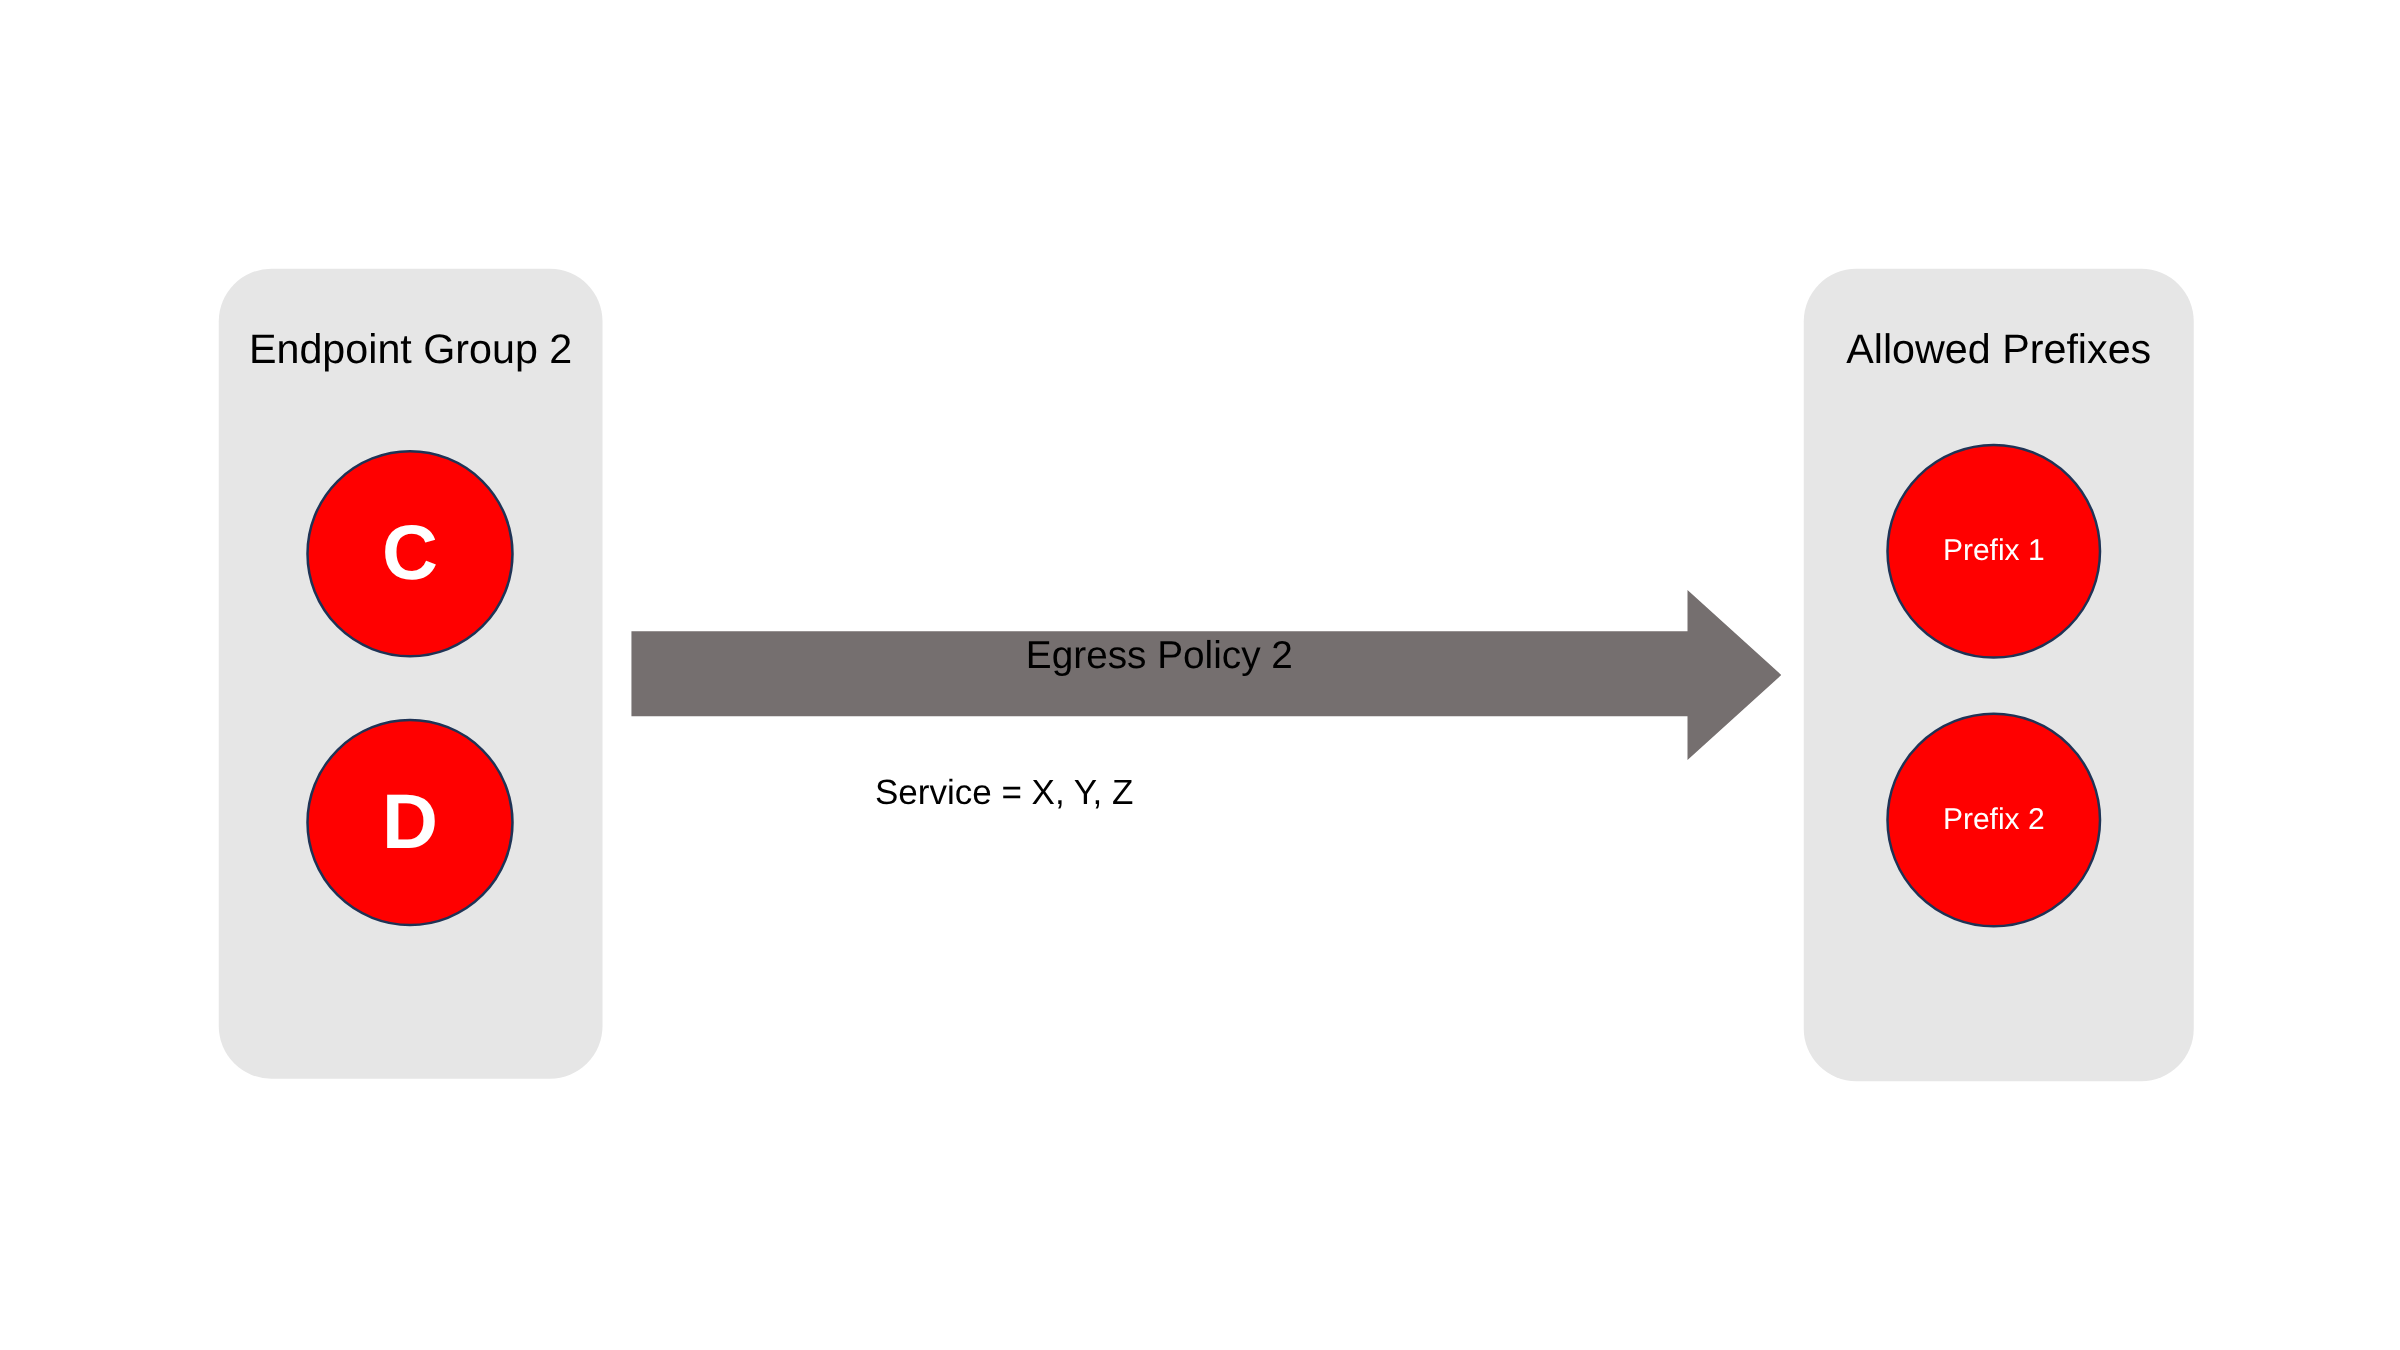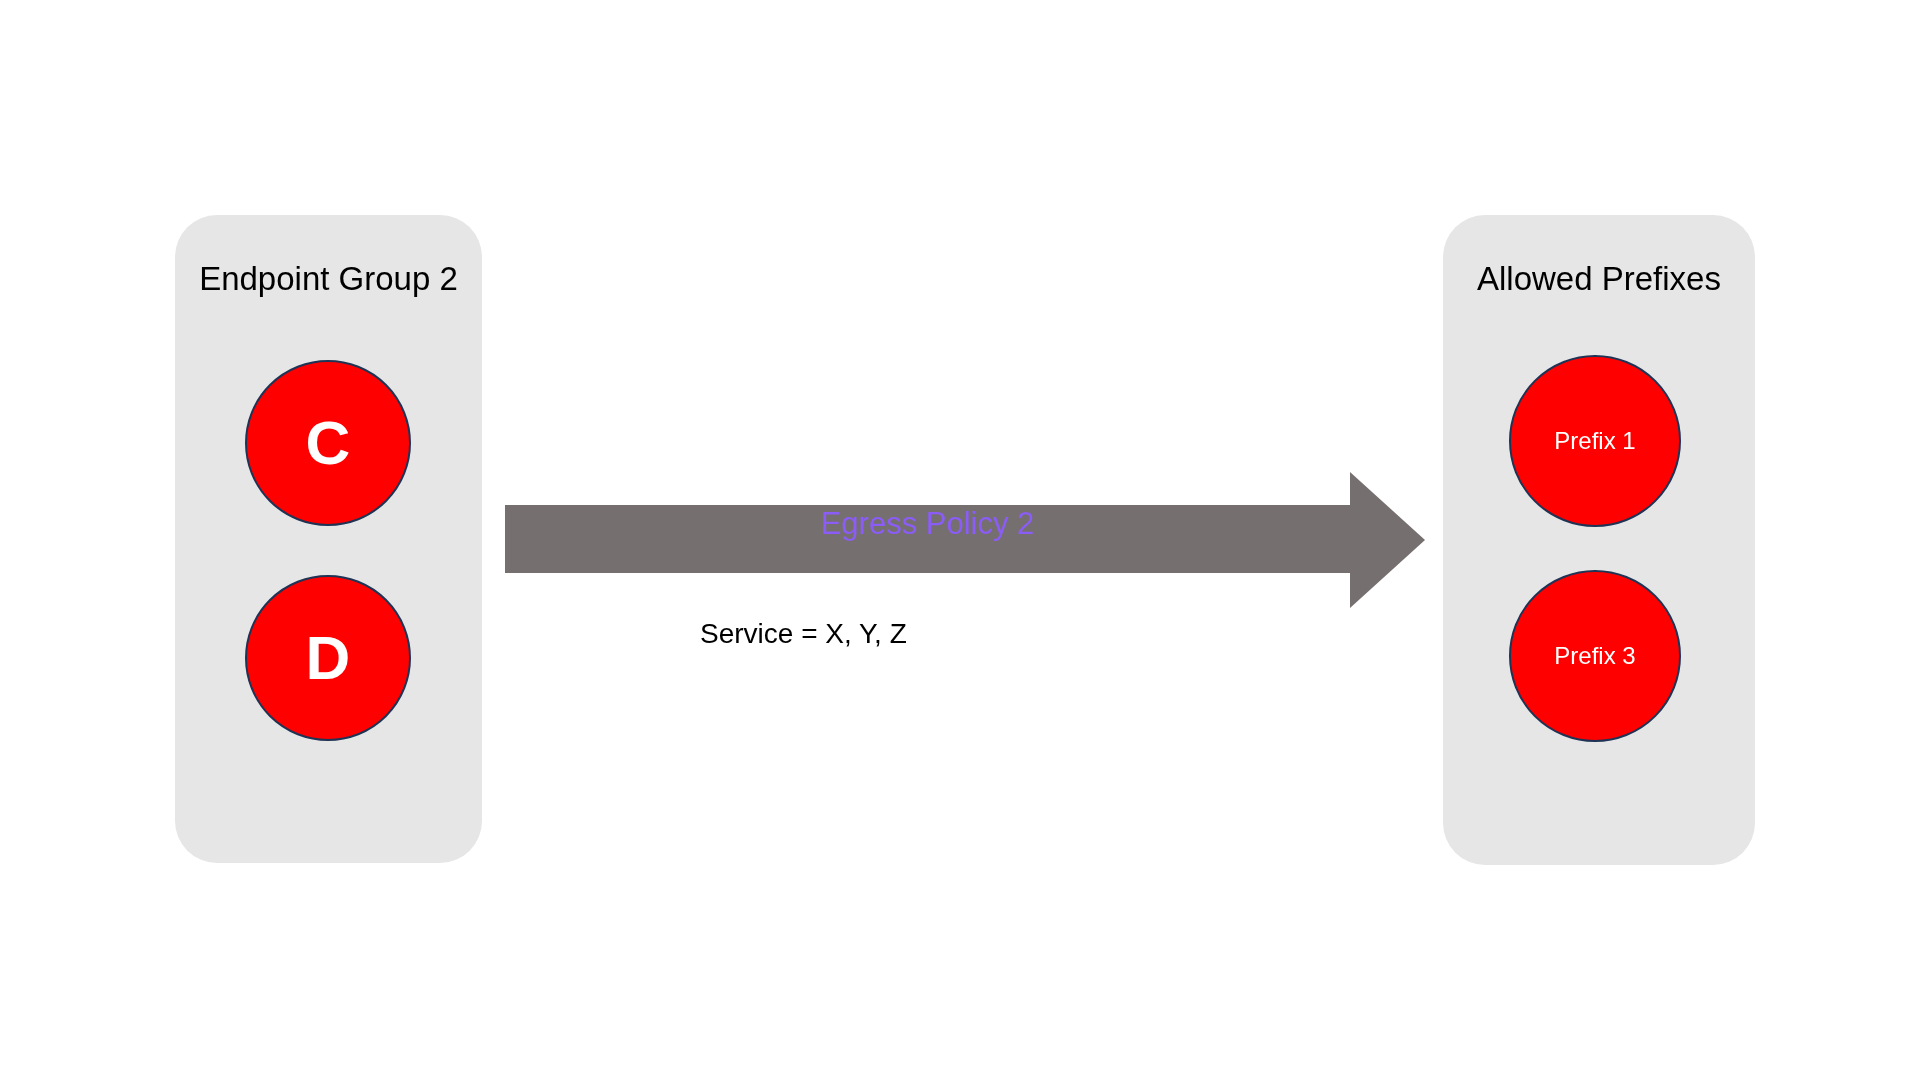--- a/index.html
+++ b/index.html
@@ -129,21 +129,21 @@
     height: 142px;
   }
   #arrow-label {
     position: absolute;
     left: 0;
     top: 37px;
     width: 845px;
     text-align: center;
     font-size: 31px;
     line-height: 34px;
-    color: #8b5cf6;
+    color: #000000;
     white-space: nowrap;
     pointer-events: none;
   }
 
   #policy-condition {
     position: absolute;
     left: 700px;
     top: 615px;
     width: 560px;
     text-align: left;
@@ -171,21 +171,21 @@
   </div>
 
   <div class="group-panel" id="panel-right">
     <div class="panel-title">Allowed Prefixes</div>
 
     <div class="node-circle" id="circle-prefix-1">
       <span class="node-prefix-label">Prefix 1</span>
     </div>
 
     <div class="node-circle" id="circle-prefix-2">
-      <span class="node-prefix-label">Prefix 3</span>
+      <span class="node-prefix-label">Prefix 2</span>
     </div>
   </div>
 
   <div id="arrow-wrap">
     <svg id="arrow-svg" viewBox="0 0 920 142" xmlns="http://www.w3.org/2000/svg">
       <polygon points="0,35 845,35 845,2 920,70 845,138 845,103 0,103" fill="#756F6F"></polygon>
     </svg>
     <div id="arrow-label">Egress Policy 2</div>
   </div>
 

